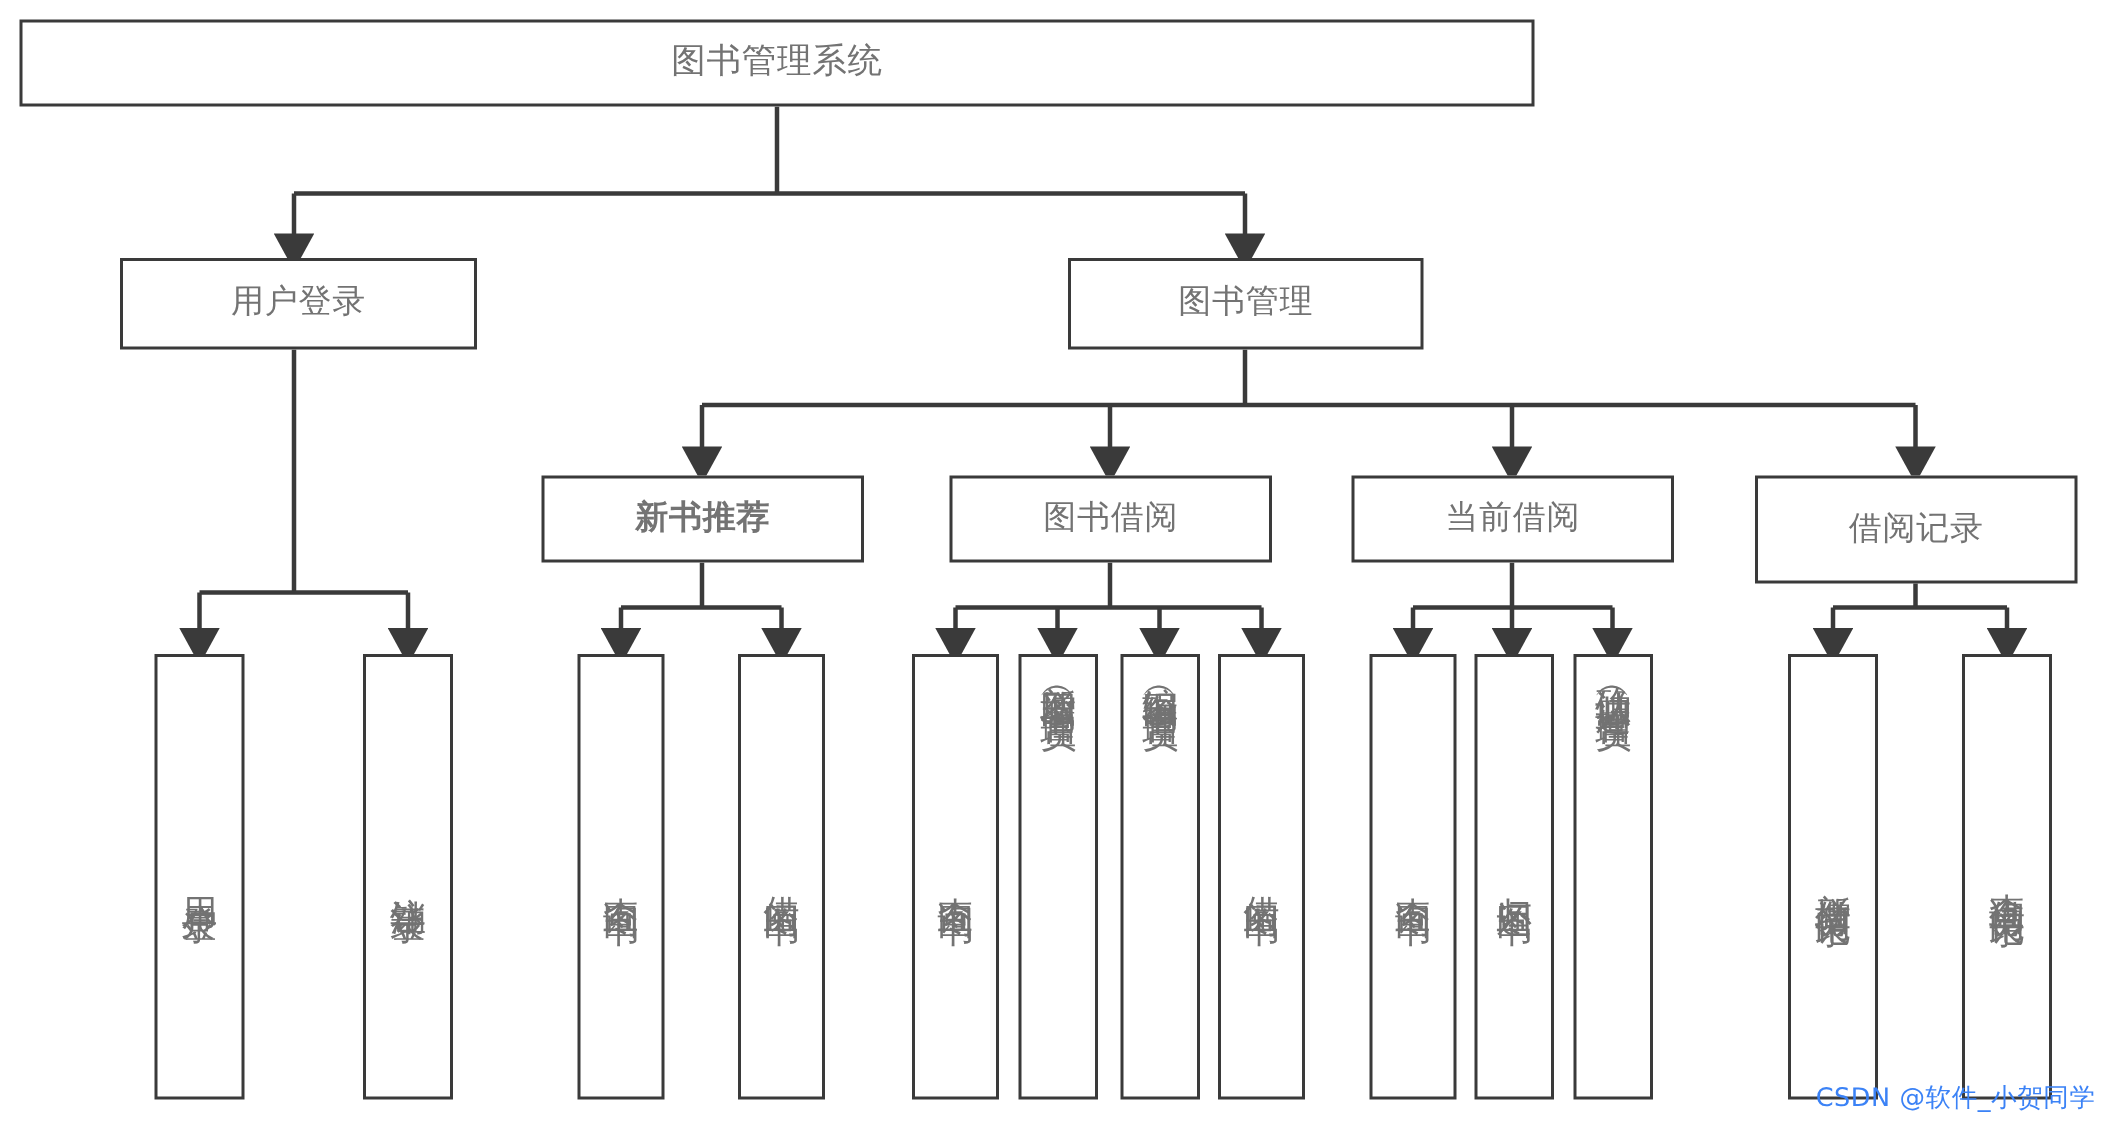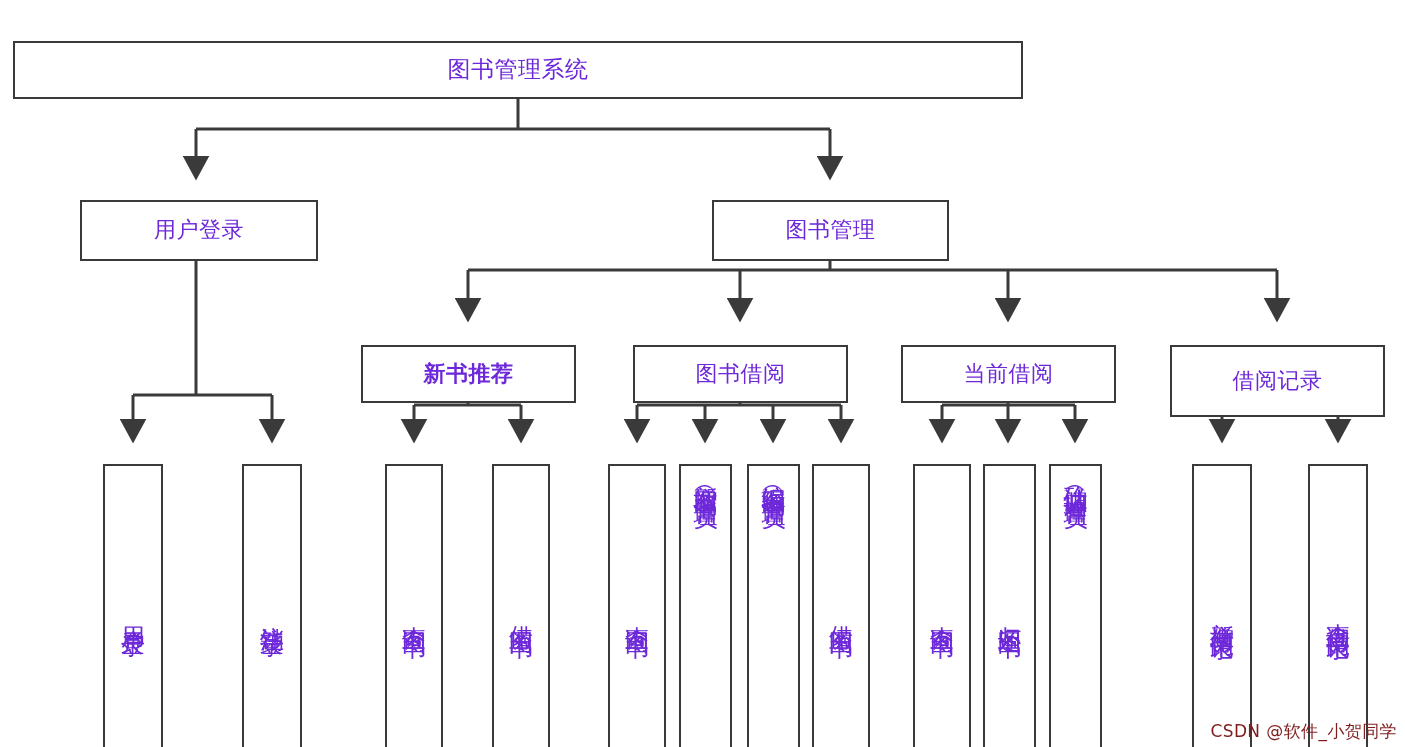--- a/index.html
+++ b/index.html
@@ -28,23 +28,22 @@
     pointer-events: none;
   }
   .node {
     position: absolute;
     box-sizing: border-box;
     background: #ffffff;
     border: 2px solid #3a3a3a;
     display: flex;
     align-items: center;
     justify-content: center;
-    color: #6d28d9;
+    color: #737373;
     z-index: 2;
-    margin-top: 28px;
   }
   .node .lbl {
     display: block;
     text-align: center;
     line-height: 1.02;
     letter-spacing: 0.5px;
     white-space: nowrap;
   }
   
   .node.horiz .lbl {
@@ -68,21 +67,21 @@
     white-space: nowrap;
   }
   .node.vert.mid {
     align-items: center;
   }
   #watermark {
     position: absolute;
     right: 8px;
     bottom: 4px;
     font-size: 17px;
-    color: #7f1d1d;
+    color: #3b82f6;
     letter-spacing: 0.4px;
     z-index: 3;
     white-space: nowrap;
   }
 </style>
 </head>
 <body>
 
 <div id="canvas">
 

